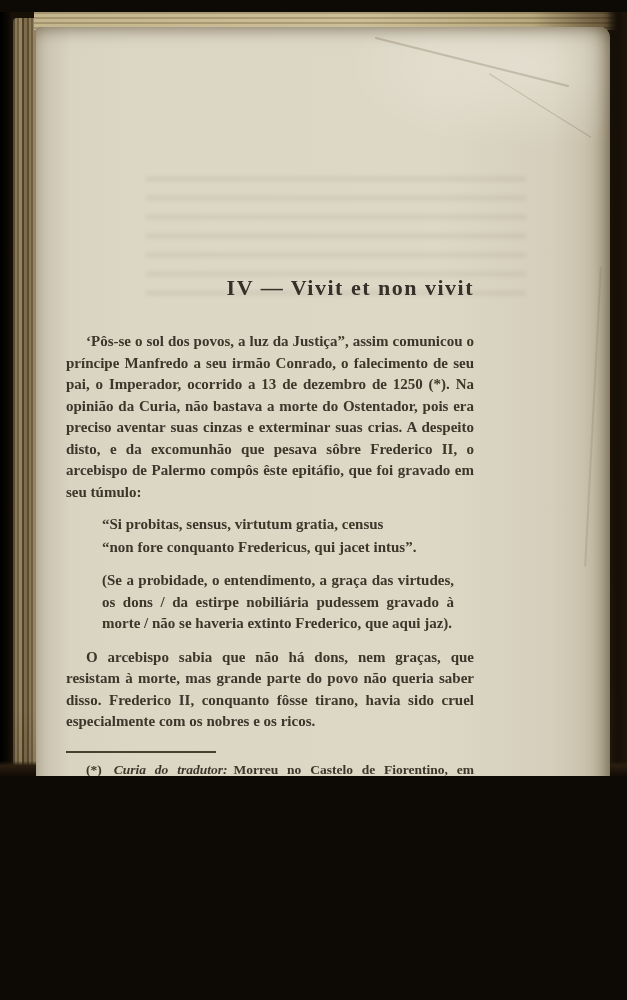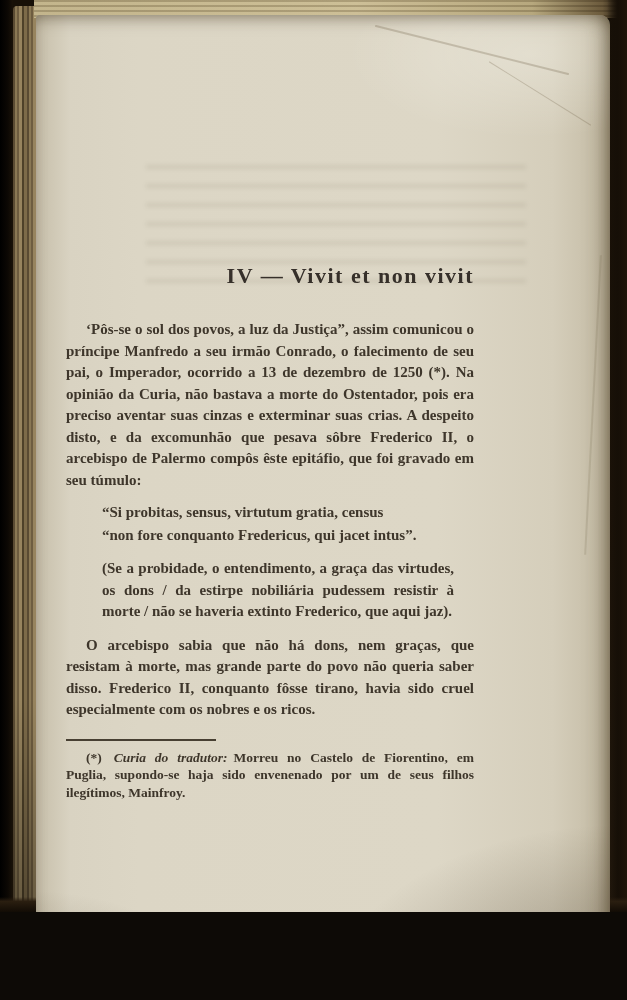--- a/index.html
+++ b/index.html
@@ -1,21 +1,22 @@
 <!DOCTYPE html>
 <html><head>
 <meta charset="utf-8">
 <style>
   html,body{margin:0;padding:0;background:#0d0a06;}
   #photo{
     position:relative;
-    width:627px;height:912px;
+    width:627px;height:764px;
     overflow:hidden;
     background:linear-gradient(180deg,#171007 0%,#1c1309 55%,#241a0e 100%);
     font-family:"Liberation Serif","DejaVu Serif",serif;
+    margin-top:12px;
   }
   
   .spine-dark{
     position:absolute;left:0;top:0;width:13px;height:100%;
     background:linear-gradient(90deg,#000 0%,#0c0804 60%,#1a1208 100%);
   }
   .page-stack-left{
     position:absolute;left:13px;top:6px;width:27px;height:988px;
     background:
       linear-gradient(180deg,rgba(0,0,0,0) 70%,rgba(0,0,0,.45) 100%),
@@ -122,21 +123,21 @@
     <div class="content">
       <h1 class="chapter-title">IV — Vivit et non vivit</h1>
 
       <p class="para">‘Pôs-se o sol dos povos, a luz da Justiça”, assim comunicou o príncipe Manfredo a seu irmão Conrado, o falecimento de seu pai, o Imperador, ocorrido a 13 de dezembro de 1250 (*). Na opinião da Curia, não bastava a morte do Ostentador, pois era preciso aventar suas cinzas e exterminar suas crias. A despeito disto, e da excomunhão que pesava sôbre Frederico II, o arcebispo de Palermo compôs êste epitáfio, que foi gravado em seu túmulo:</p>
 
       <div class="verse">
         <div>“Si probitas, sensus, virtutum gratia, census</div>
         <div>“non fore conquanto Fredericus, qui jacet intus”.</div>
       </div>
 
-      <p class="translation">(Se a probidade, o entendimento, a graça das virtudes, os dons / da estirpe nobiliária pudessem resistir à morte / não se haveria extinto Frederico, que aqui jaz).</p>
+      <p class="translation">(Se a probidade, o entendimento, a graça das virtudes, os dons / da estirpe nobiliária pudessem gravado à morte / não se haveria extinto Frederico, que aqui jaz).</p>
 
       <p class="para">O arcebispo sabia que não há dons, nem graças, que resistam à morte, mas grande parte do povo não queria saber disso. Frederico II, conquanto fôsse tirano, havia sido cruel especialmente com os nobres e os ricos.</p>
 
       <div class="footnote-rule"></div>
 
       <p class="footnote"><span class="fn-marker">(*)</span><span class="fn-lead">Curia do tradutor:</span><span>Morreu no Castelo de Fiorentino, em Puglia, supondo-se haja sido envenenado por um de seus filhos ilegítimos, Mainfroy.</span></p>
     </div>
   </div>
 
 

